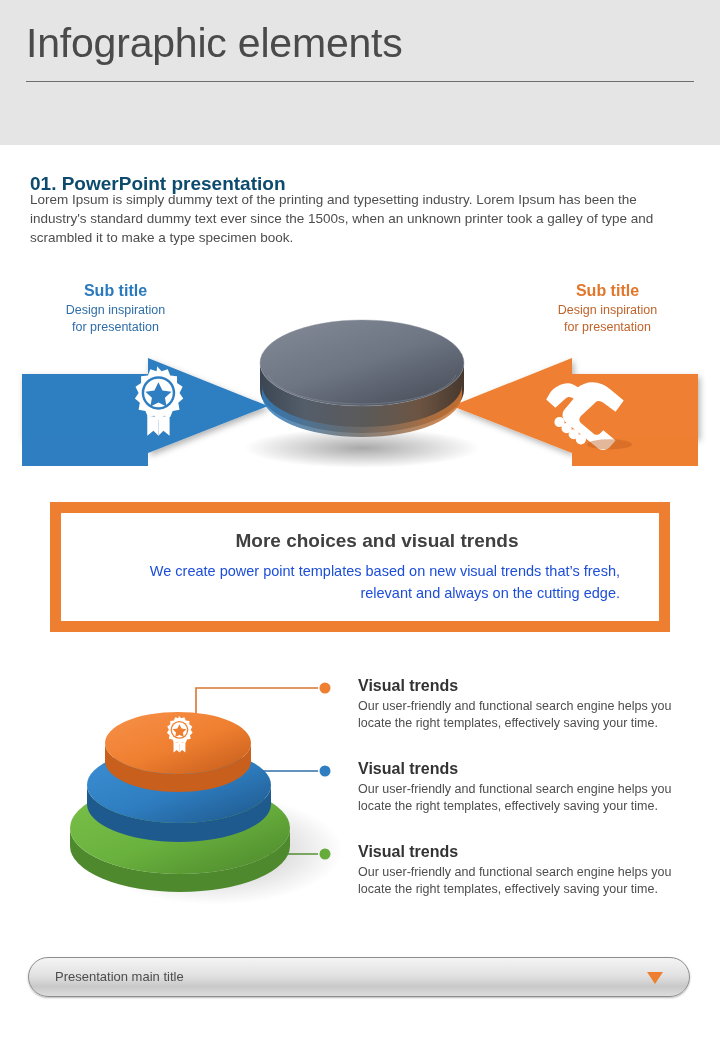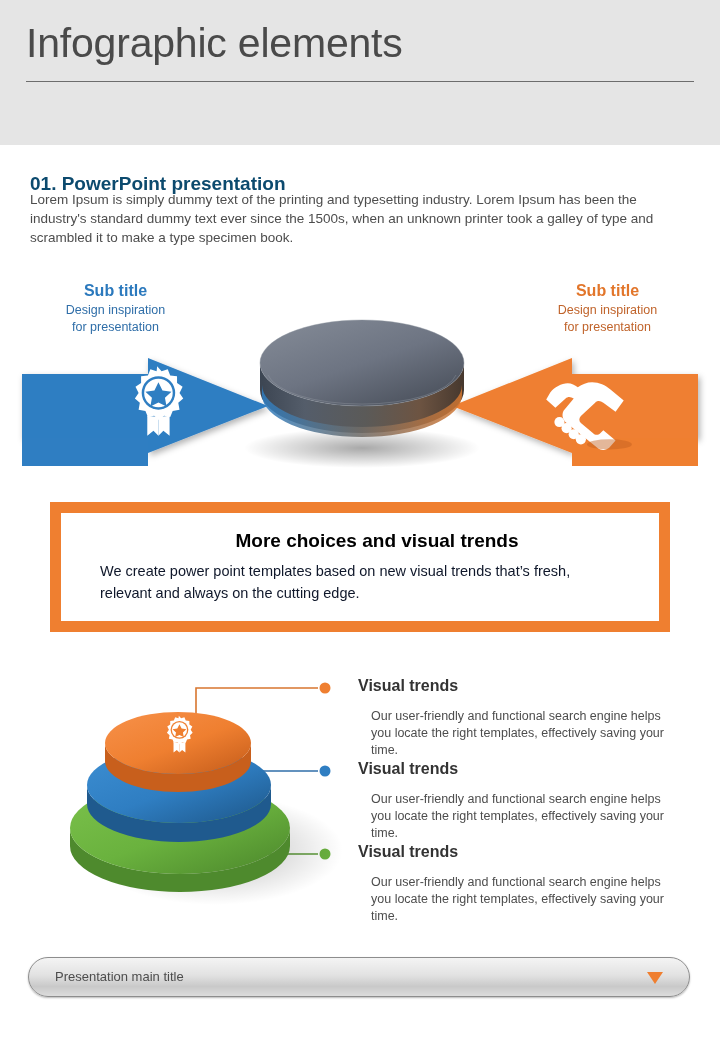--- a/index.html
+++ b/index.html
@@ -149,29 +149,29 @@
     background: #ffffff;
     border: 3px solid #ef7f30;
     display: flex;
     flex-direction: column;
     align-items: center;
     justify-content: center;
   }
   .callout-title {
     font-size: 19px;
     font-weight: bold;
-    color: #000000;
+    color: #404040;
     margin-bottom: 8px;
     margin-left: 34px;
   }
   .callout-body {
     font-size: 14.5px;
     line-height: 22px;
-    color: #0f172a;
-    text-align: left;
+    color: #1d4ed8;
+    text-align: right;
     width: 520px;
   }
 
   
   .discblock {
     position: absolute;
     left: 0;
     top: 660px;
     width: 720px;
     height: 260px;
@@ -202,21 +202,21 @@
     font-size: 16px;
     font-weight: bold;
     color: #333333;
     margin: 0 0 3px 0;
     line-height: 19px;
   }
   .trend-body {
     font-size: 12.5px;
     line-height: 17px;
     color: #4d4d4d;
-    margin: 13px;
+    margin: 0;
   }
 
   
   .bottombar {
     position: absolute;
     left: 28px;
     top: 957px;
     width: 662px;
     height: 40px;
     border-radius: 20px;

